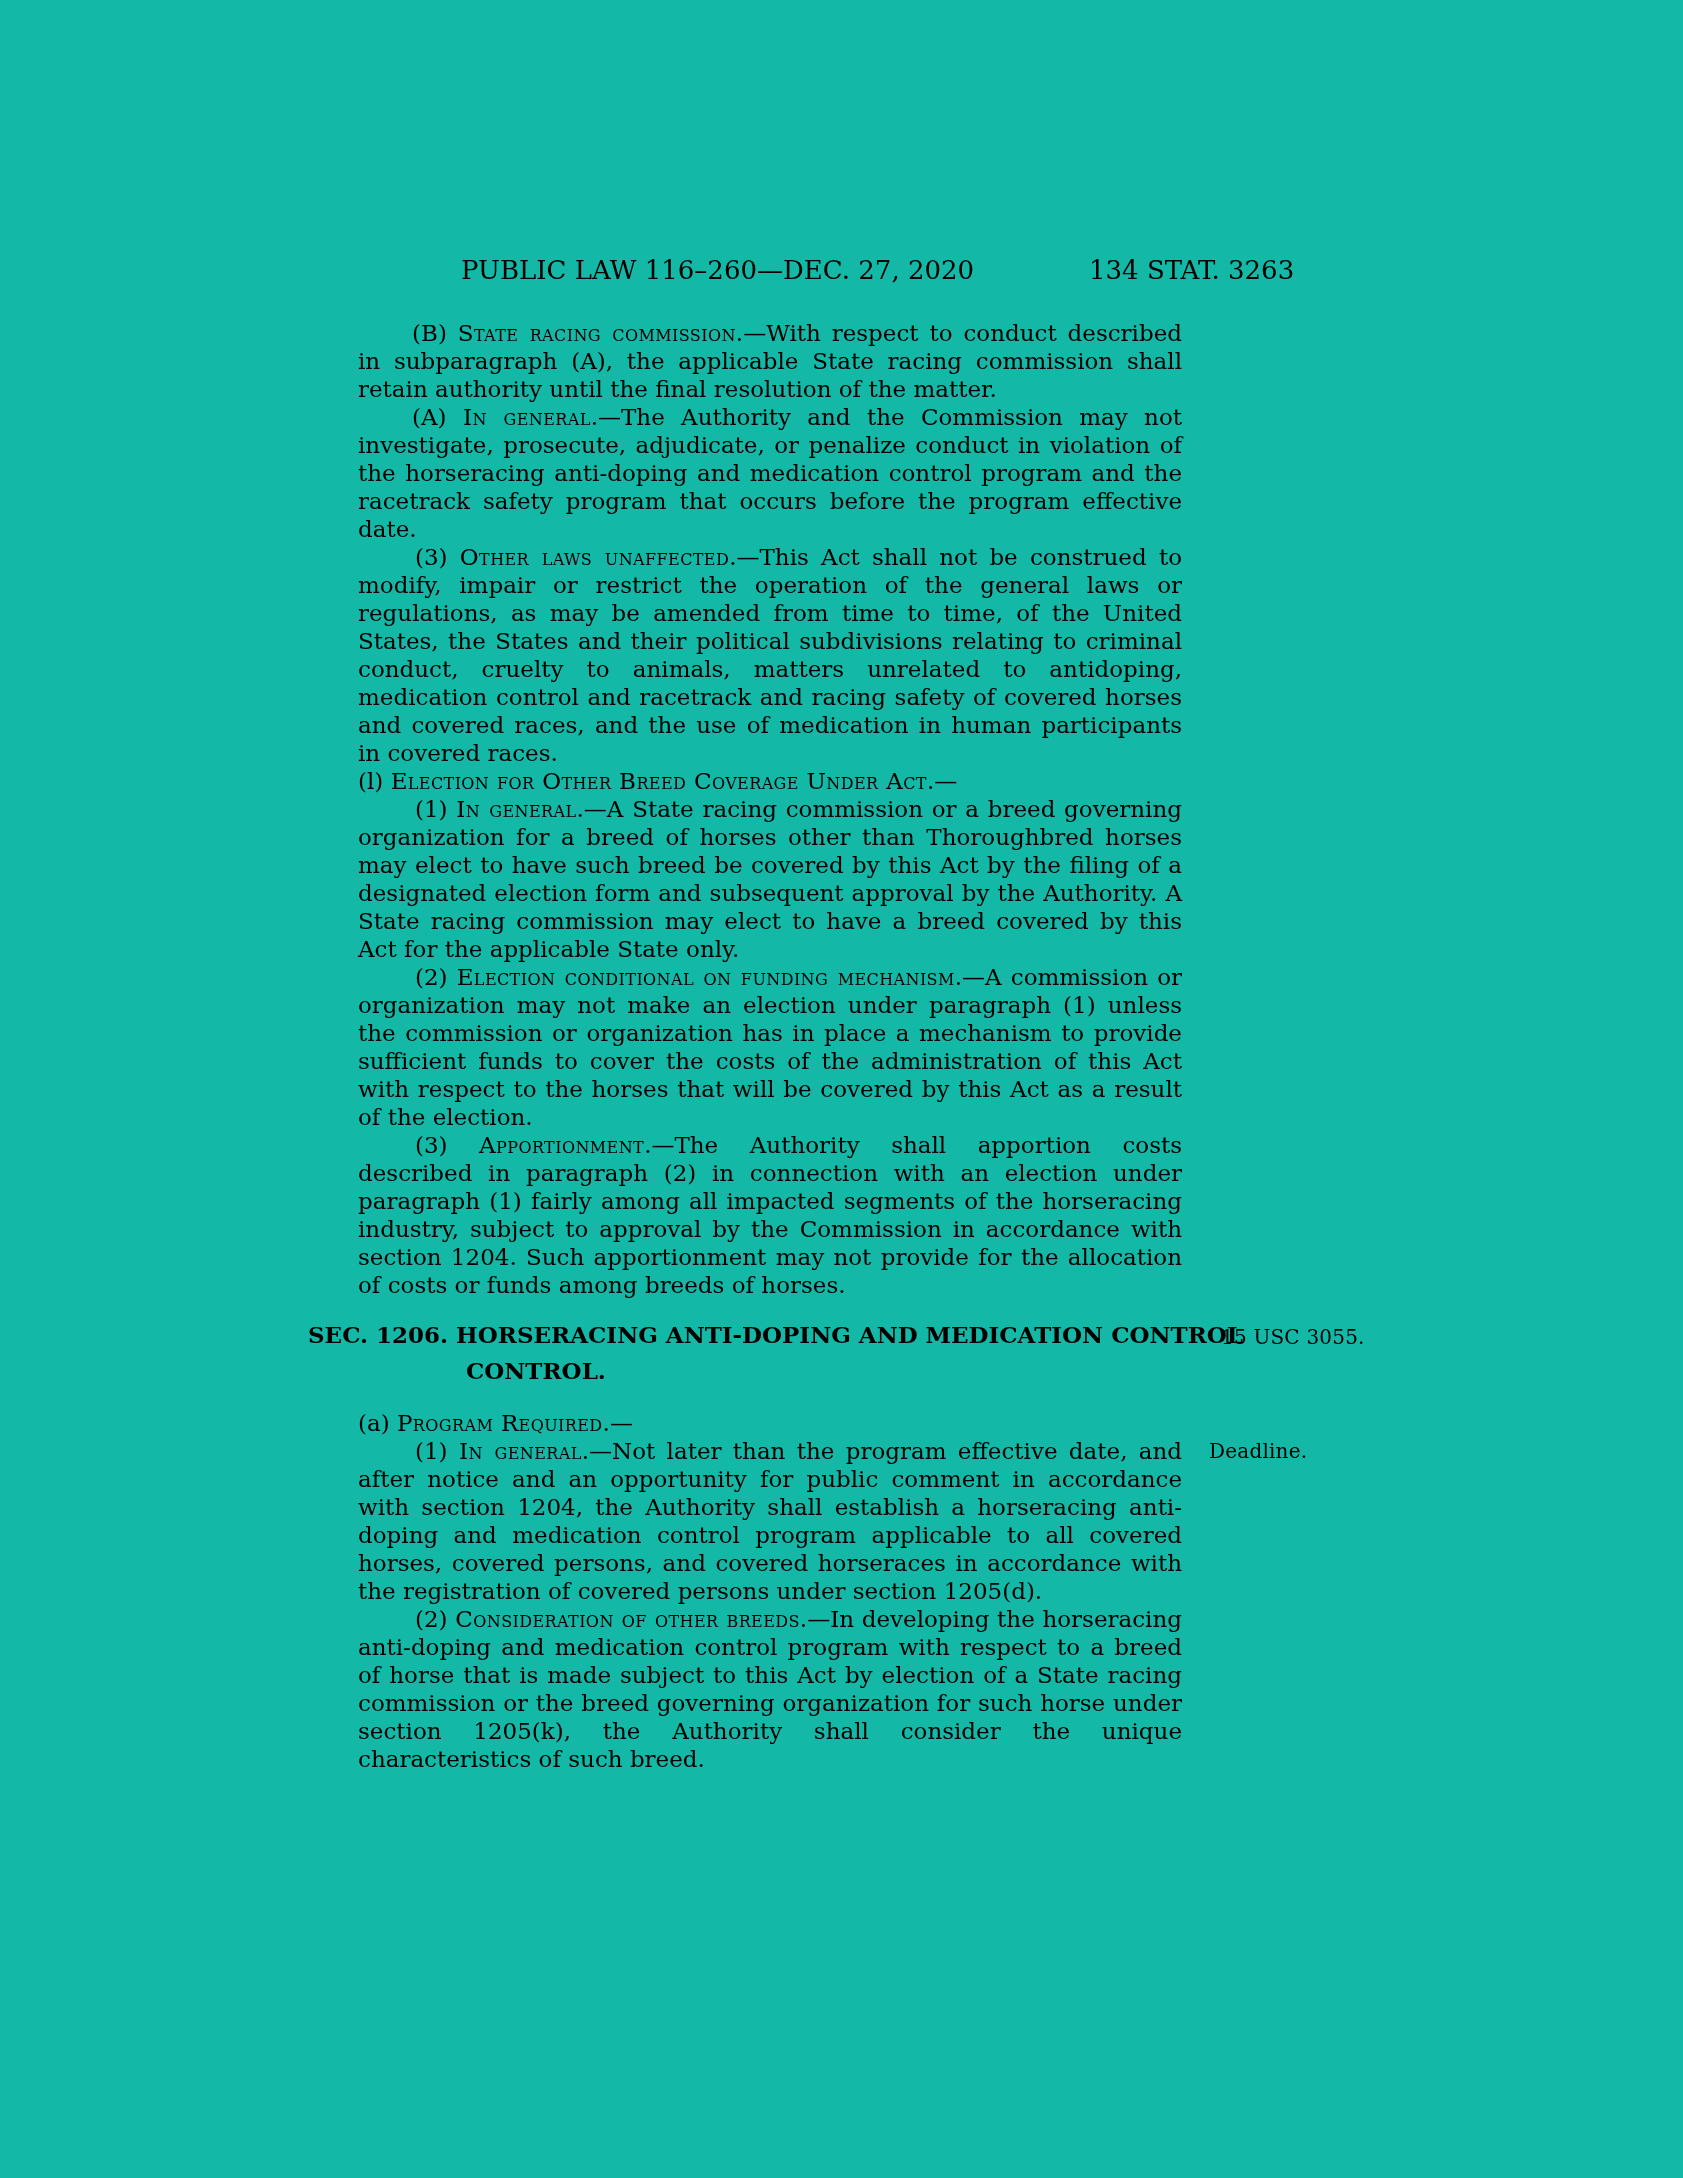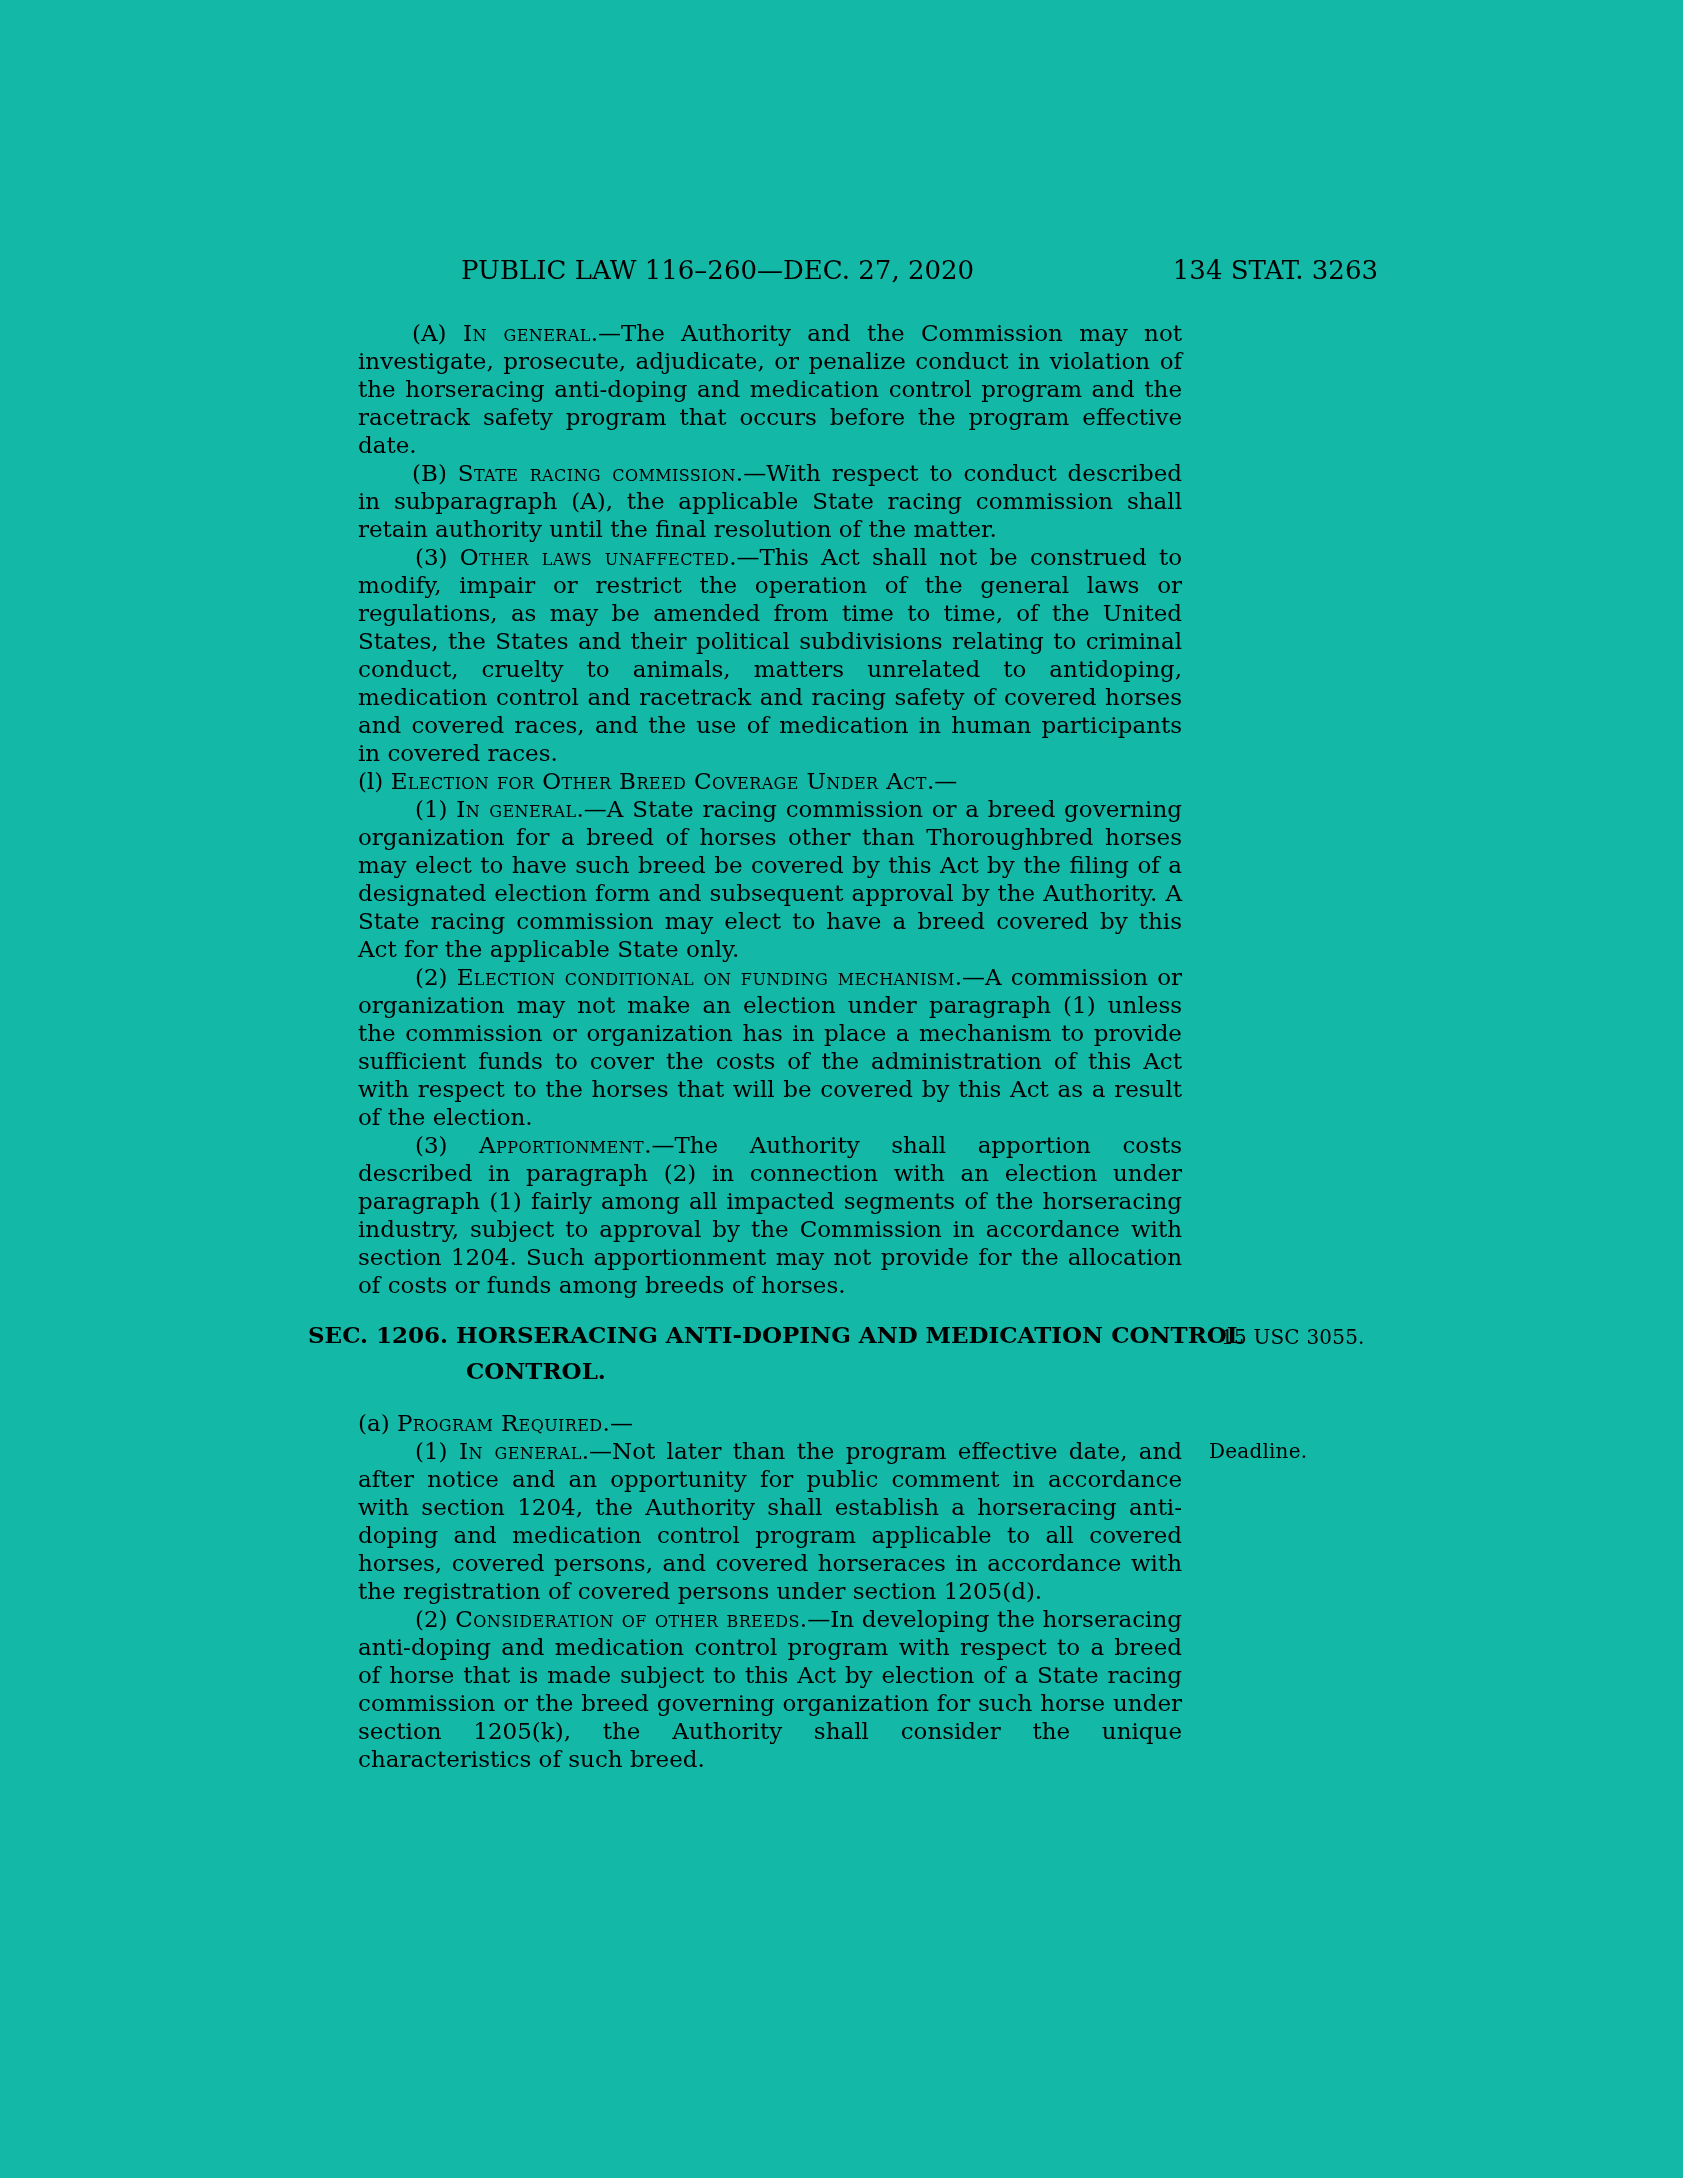--- a/index.html
+++ b/index.html
@@ -16,21 +16,21 @@
   .header-law{
     position:absolute;
     top:255px;left:461px;
     font-size:26px;line-height:30px;
     white-space:nowrap;
   }
   .header-stat{
     position:absolute;
     top:255px;left:1089px;width:289px;
     font-size:26px;line-height:30px;
-    text-align:right;white-space:nowrap;
+    text-align:left;white-space:nowrap;
   }
   
   .body-col{
     position:absolute;
     top:319px;left:358px;width:824px;
     font-size:23px;line-height:28px;
     text-align:justify;
   }
   p.para{margin:0;position:relative;}
   .lvl1{text-indent:57px;}
@@ -63,23 +63,23 @@
 </head>
 <body>
 
 <div class="page">
 
   <div class="header-law">PUBLIC LAW 116–260—DEC. 27, 2020</div>
   <div class="header-stat">134 STAT. 3263</div>
 
   <div class="body-col">
 
+    <p class="para lvla"><span>(B) </span><span class="sc">State racing commission</span><span>.—With respect to conduct described in subparagraph (A), the applicable State racing commission shall retain authority until the final resolution of the matter.</span></p>
+
     <p class="para lvla"><span>(A) </span><span class="sc">In general</span><span>.—The Authority and the Commission may not investigate, prosecute, adjudicate, or penalize conduct in violation of the horseracing anti-doping and medication control program and the racetrack safety program that occurs before the program effective date.</span></p>
-
-    <p class="para lvla"><span>(B) </span><span class="sc">State racing commission</span><span>.—With respect to conduct described in subparagraph (A), the applicable State racing commission shall retain authority until the final resolution of the matter.</span></p>
 
     <p class="para lvl1"><span>(3) </span><span class="sc">Other laws unaffected</span><span>.—This Act shall not be construed to modify, impair or restrict the operation of the general laws or regulations, as may be amended from time to time, of the United States, the States and their political subdivisions relating to criminal conduct, cruelty to animals, matters unrelated to antidoping, medication control and racetrack and racing safety of covered horses and covered races, and the use of medication in human participants in covered races.</span></p>
 
     <p class="para lvlsub"><span>(l) </span><span class="sc">Election for Other Breed Coverage Under Act</span><span>.—</span></p>
 
     <p class="para lvl1"><span>(1) </span><span class="sc">In general</span><span>.—A State racing commission or a breed governing organization for a breed of horses other than Thoroughbred horses may elect to have such breed be covered by this Act by the filing of a designated election form and subsequent approval by the Authority. A State racing commission may elect to have a breed covered by this Act for the applicable State only.</span></p>
 
     <p class="para lvl1"><span>(2) </span><span class="sc">Election conditional on funding mechanism</span><span>.—A commission or organization may not make an election under paragraph (1) unless the commission or organization has in place a mechanism to provide sufficient funds to cover the costs of the administration of this Act with respect to the horses that will be covered by this Act as a result of the election.</span></p>
 
     <p class="para lvl1"><span>(3) </span><span class="sc">Apportionment</span><span>.—The Authority shall apportion costs described in paragraph (2) in connection with an election under paragraph (1) fairly among all impacted segments of the horseracing industry, subject to approval by the Commission in accordance with section 1204. Such apportionment may not provide for the allocation of costs or funds among breeds of horses.</span></p>

